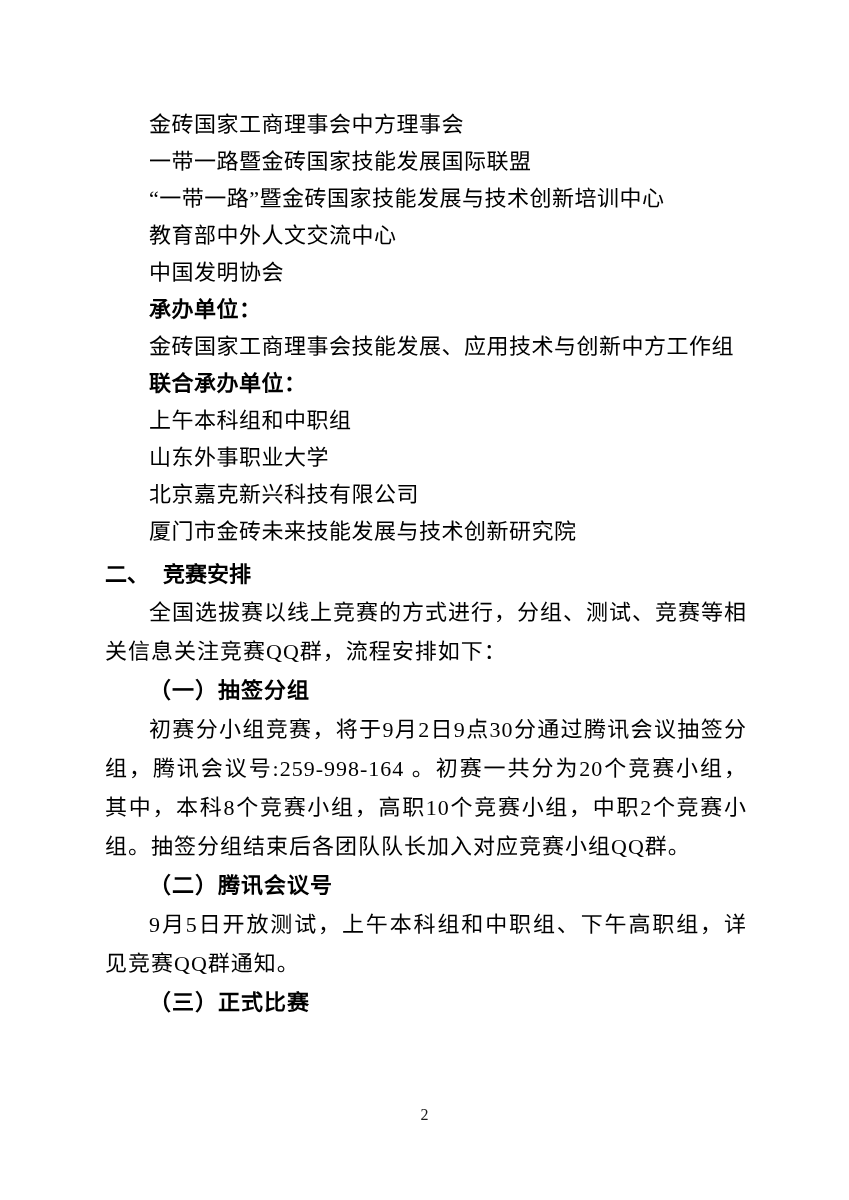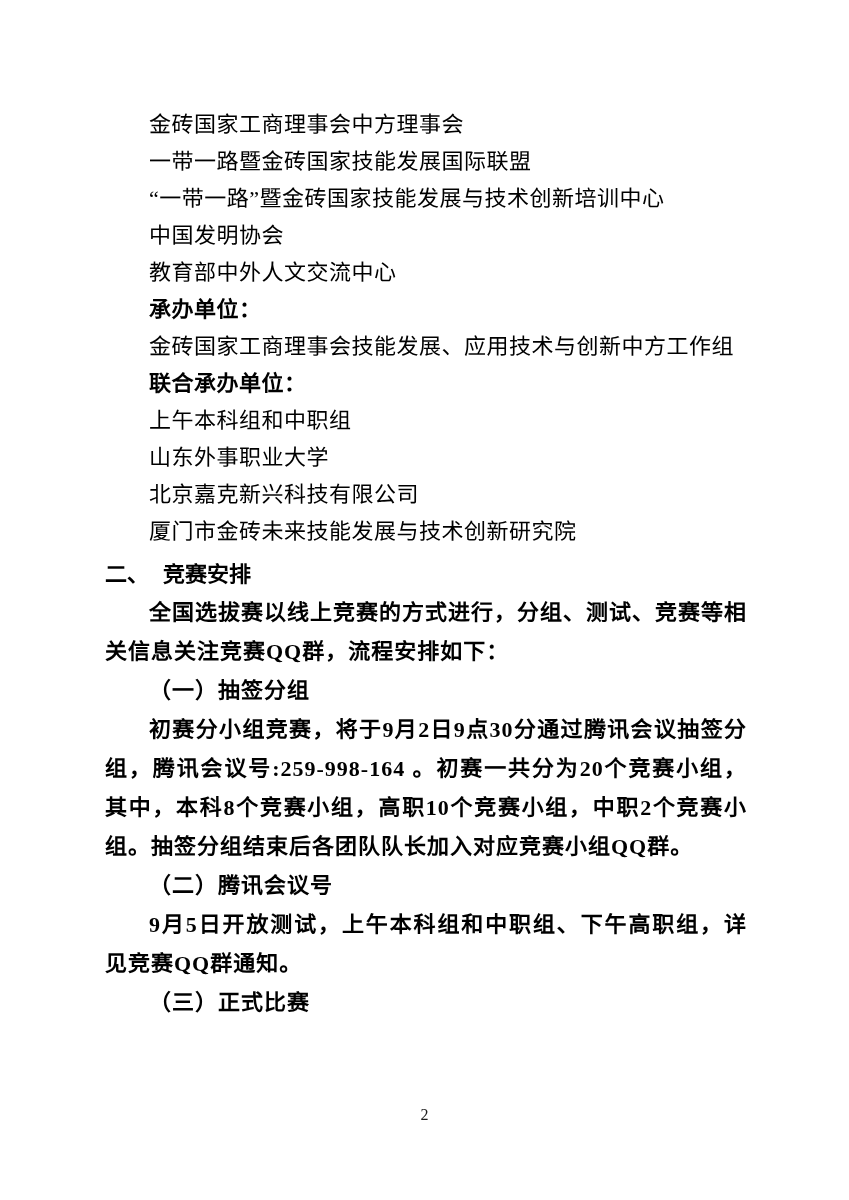--- a/index.html
+++ b/index.html
@@ -48,21 +48,20 @@
   }
   .body-par {
     margin: 0;
     font-family: "Liberation Serif", "DejaVu Serif", serif;
     font-size: 22px;
     line-height: 39px;
     text-indent: 2em;
     text-align: justify;
     text-justify: inter-character;
     letter-spacing: 1px;
-    font-weight: bold;
   }
   .sub-heading {
     margin: 0;
     font-family: "Liberation Sans", "DejaVu Sans", sans-serif;
     font-weight: 700;
     font-size: 22px;
     line-height: 39px;
     text-indent: 2em;
     letter-spacing: 1px;
   }
@@ -80,22 +79,22 @@
 </style>
 </head>
 <body>
 
 <div class="page">
   <div class="content">
 
     <p class="org-line">金砖国家工商理事会中方理事会</p>
     <p class="org-line">一带一路暨金砖国家技能发展国际联盟</p>
     <p class="org-line">“一带一路”暨金砖国家技能发展与技术创新培训中心</p>
+    <p class="org-line">教育部中外人文交流中心</p>
     <p class="org-line">中国发明协会</p>
-    <p class="org-line">教育部中外人文交流中心</p>
     <p class="org-line label">承办单位：</p>
     <p class="org-line">金砖国家工商理事会技能发展、应用技术与创新中方工作组</p>
     <p class="org-line label">联合承办单位：</p>
     <p class="org-line">上午本科组和中职组</p>
     <p class="org-line">山东外事职业大学</p>
     <p class="org-line">北京嘉克新兴科技有限公司</p>
     <p class="org-line">厦门市金砖未来技能发展与技术创新研究院</p>
 
     <h2 class="section-heading"><span class="sec-num">二、</span><span>竞赛安排</span></h2>
 

